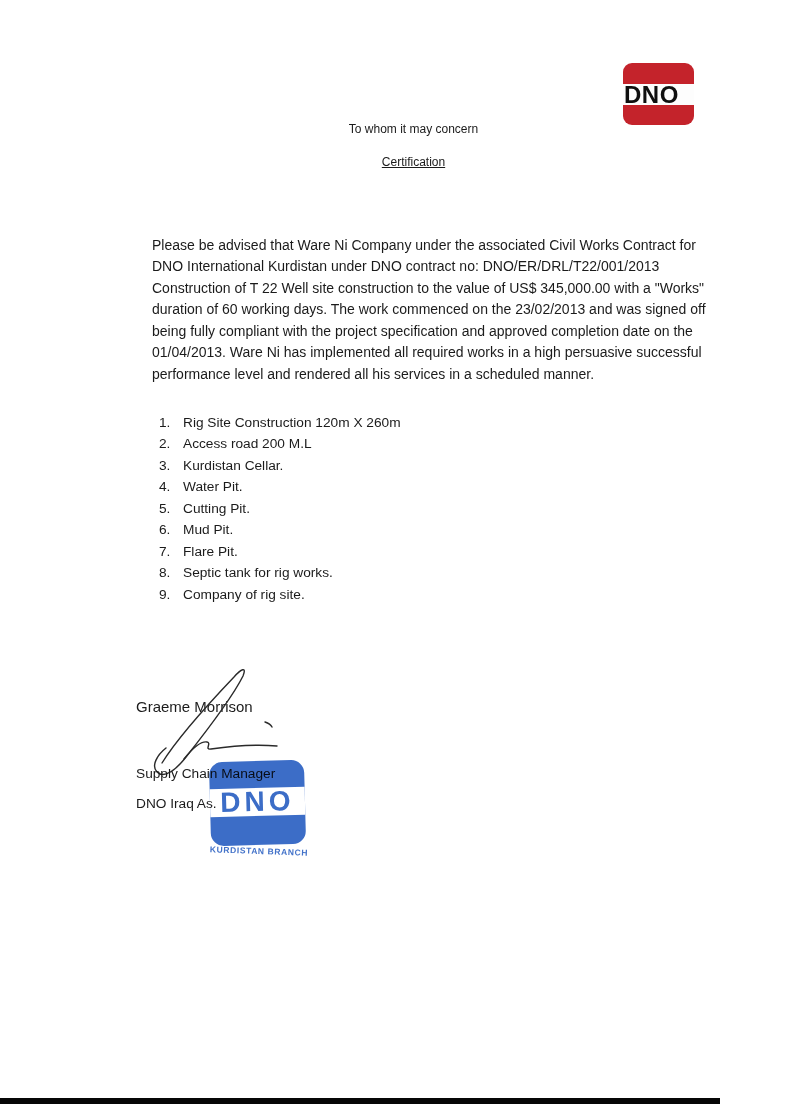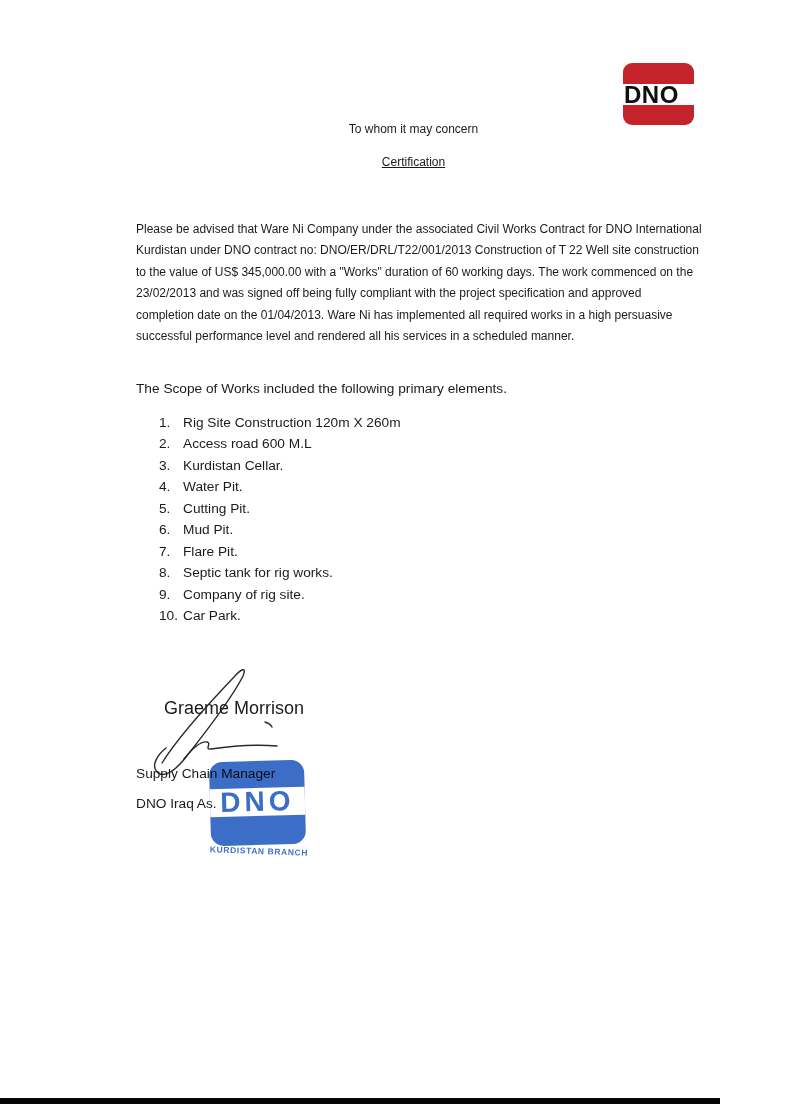--- a/index.html
+++ b/index.html
@@ -17,29 +17,29 @@
     background:var(--logo-red);border-radius:9px;}
   .logo-band{position:absolute;left:0;top:21px;width:100%;height:21px;
     background:#fdfdfd;display:flex;align-items:center;}
   .logo-text{font-size:24px;font-weight:800;letter-spacing:.5px;color:#0f0f0f;
     line-height:1;padding-left:1px;}
   
   .heads{position:absolute;left:35px;top:122px;width:757px;text-align:center;
     font-size:12px;}
   .head-title{margin-top:19px;text-decoration:underline;}
   
-  .para{position:absolute;left:136px;top:219px;width:566px;margin:0;
-    font-size:12px;line-height:21.45px;}
+  .para{position:absolute;left:136px;top:219px;width:566px;margin:16px;
+    font-size:14px;line-height:21.45px;}
   .scope-intro{position:absolute;left:136px;top:381px;font-size:13.7px;}
   .scope-list{position:absolute;left:159px;top:412px;margin:0;padding:0;
     list-style:none;font-size:13.7px;}
   .scope-list li{display:flex;line-height:21.45px;}
   .scope-list .num{width:24px;flex:0 0 24px;}
   
-  .sig-name{position:absolute;left:136px;top:698px;font-size:18px;margin-left:28px;}
+  .sig-name{position:absolute;left:136px;top:698px;font-size:15px;}
   .sig-title{position:absolute;left:136px;top:766px;font-size:13.7px;}
   .sig-company{position:absolute;left:136px;top:796px;font-size:13.7px;}
   .sig-svg{position:absolute;left:0;top:0;width:793px;height:1107px;pointer-events:none;}
   
   .stamp{position:absolute;left:210px;top:761px;width:95px;height:84px;
     background:var(--stamp-blue);border-radius:13px;mix-blend-mode:multiply;
     opacity:.93;transform:rotate(-1.5deg);}
   .stamp-band{position:absolute;left:0;top:27px;width:100%;height:28px;
     background:#ffffff;display:flex;align-items:center;}
   .stamp-text{width:100%;text-align:center;font-size:28px;font-weight:800;
@@ -61,29 +61,28 @@
     </div>
   </div>
 
   <div class="heads">
     <div>To whom it may concern</div>
     <div class="head-title">Certification</div>
   </div>
 
   <p class="para">Please be advised that Ware Ni Company under the associated Civil Works Contract for DNO International Kurdistan under DNO contract no: DNO/ER/DRL/T22/001/2013 Construction of T 22 Well site construction to the value of US$ 345,000.00 with a "Works" duration of 60 working days. The work commenced on the 23/02/2013 and was signed off being fully compliant with the project specification and approved completion date on the 01/04/2013. Ware Ni has implemented all required works in a high persuasive successful performance level and rendered all his services in a scheduled manner.</p>
 
-  <div class="scope-intro">The Scope of Works included the following primary elements.</div>
   <ol class="scope-list">
       <li>
         <span class="num">1.</span>
         <span>Rig Site Construction 120m X 260m</span>
       </li>
       <li>
         <span class="num">2.</span>
-        <span>Access road 600 M.L</span>
+        <span>Access road 200 M.L</span>
       </li>
       <li>
         <span class="num">3.</span>
         <span>Kurdistan Cellar.</span>
       </li>
       <li>
         <span class="num">4.</span>
         <span>Water Pit.</span>
       </li>
       <li>
@@ -99,24 +98,20 @@
         <span>Flare Pit.</span>
       </li>
       <li>
         <span class="num">8.</span>
         <span>Septic tank for rig works.</span>
       </li>
       <li>
         <span class="num">9.</span>
         <span>Company of rig site.</span>
       </li>
-      <li>
-        <span class="num">10.</span>
-        <span>Car Park.</span>
-      </li>
     </ol>
 
   <div class="sig-name">Graeme Morrison</div>
 
   <svg class="sig-svg" viewBox="0 0 793 1107" xmlns="http://www.w3.org/2000/svg">
     <g fill="none" stroke="#2a2a2a" stroke-width="1.4" stroke-linecap="round">
       <path d="M 162 763 C 180 734, 214 698, 234 677 C 241 669, 247 666, 243 676 C 233 696, 205 733, 186 757 C 176 770, 164 779, 157 772 C 151 766, 157 755, 166 748"></path>
       <path d="M 184 759 C 192 749, 201 741, 207 742 C 212 743, 204 750, 211 749 C 225 747, 254 744, 277 746"></path>
       <path d="M 265 722 C 268 723, 271 725, 272 727"></path>
     </g>

